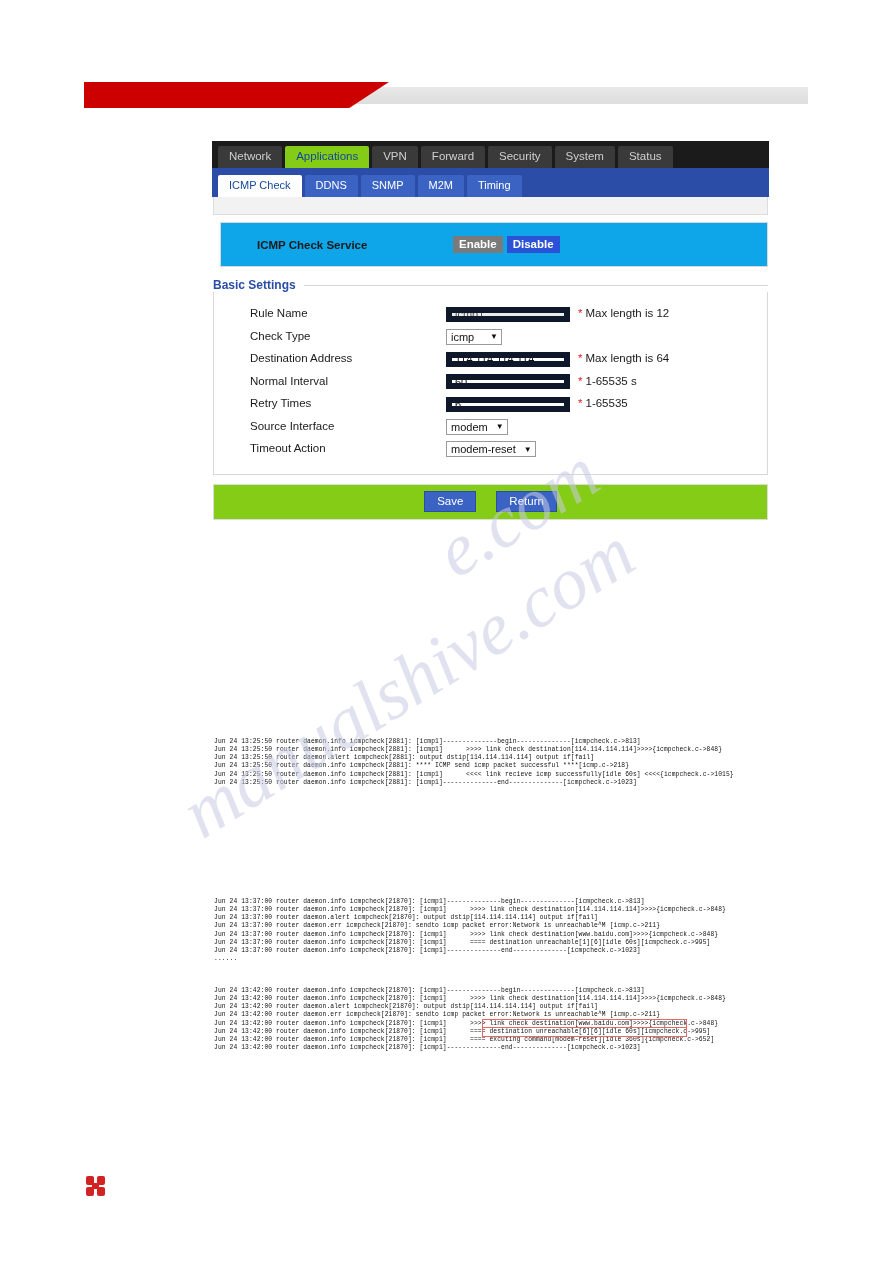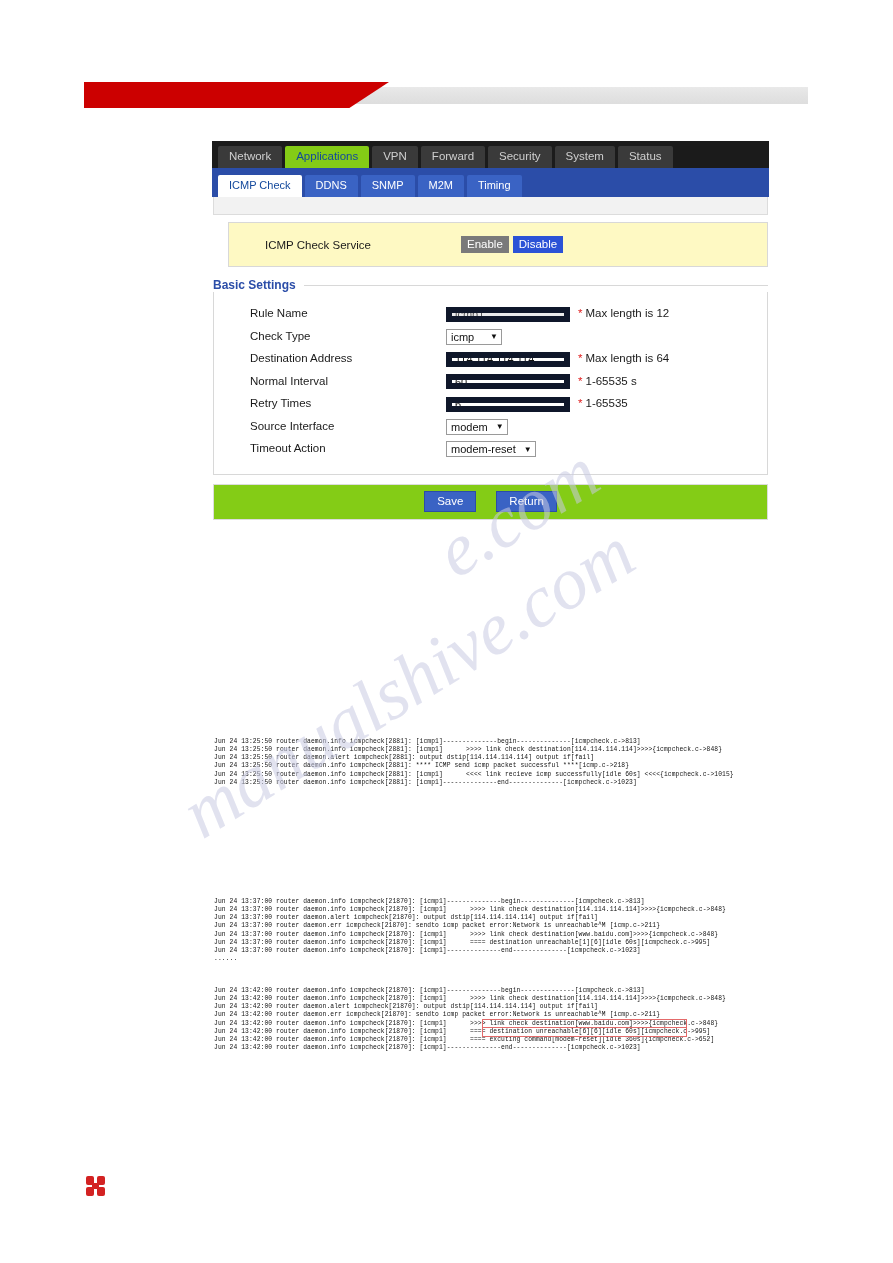--- a/index.html
+++ b/index.html
@@ -92,22 +92,23 @@
     height:18px;
     background:#f2f2f2;
     border:1px solid #dcdcdc;
     border-top:none;
     margin:0 1px;
   }
 
   
   .panel {
     border:1px solid #d8d8d8;
-    background:#fef9c3;
-    margin:7px 1px 0 16px;
+    background:#0ea5e9;
+    margin:7px 1px 0 8px;
+    font-weight:bold;
   }
   .svc-row {
     display:flex; align-items:center;
     height:43px;
     padding-left:36px;
   }
   .svc-label { font-size:11.5px; color:#1a1a1a; width:196px; }
   .toggle { display:flex; }
   .toggle span {
     font-size:11.5px;

